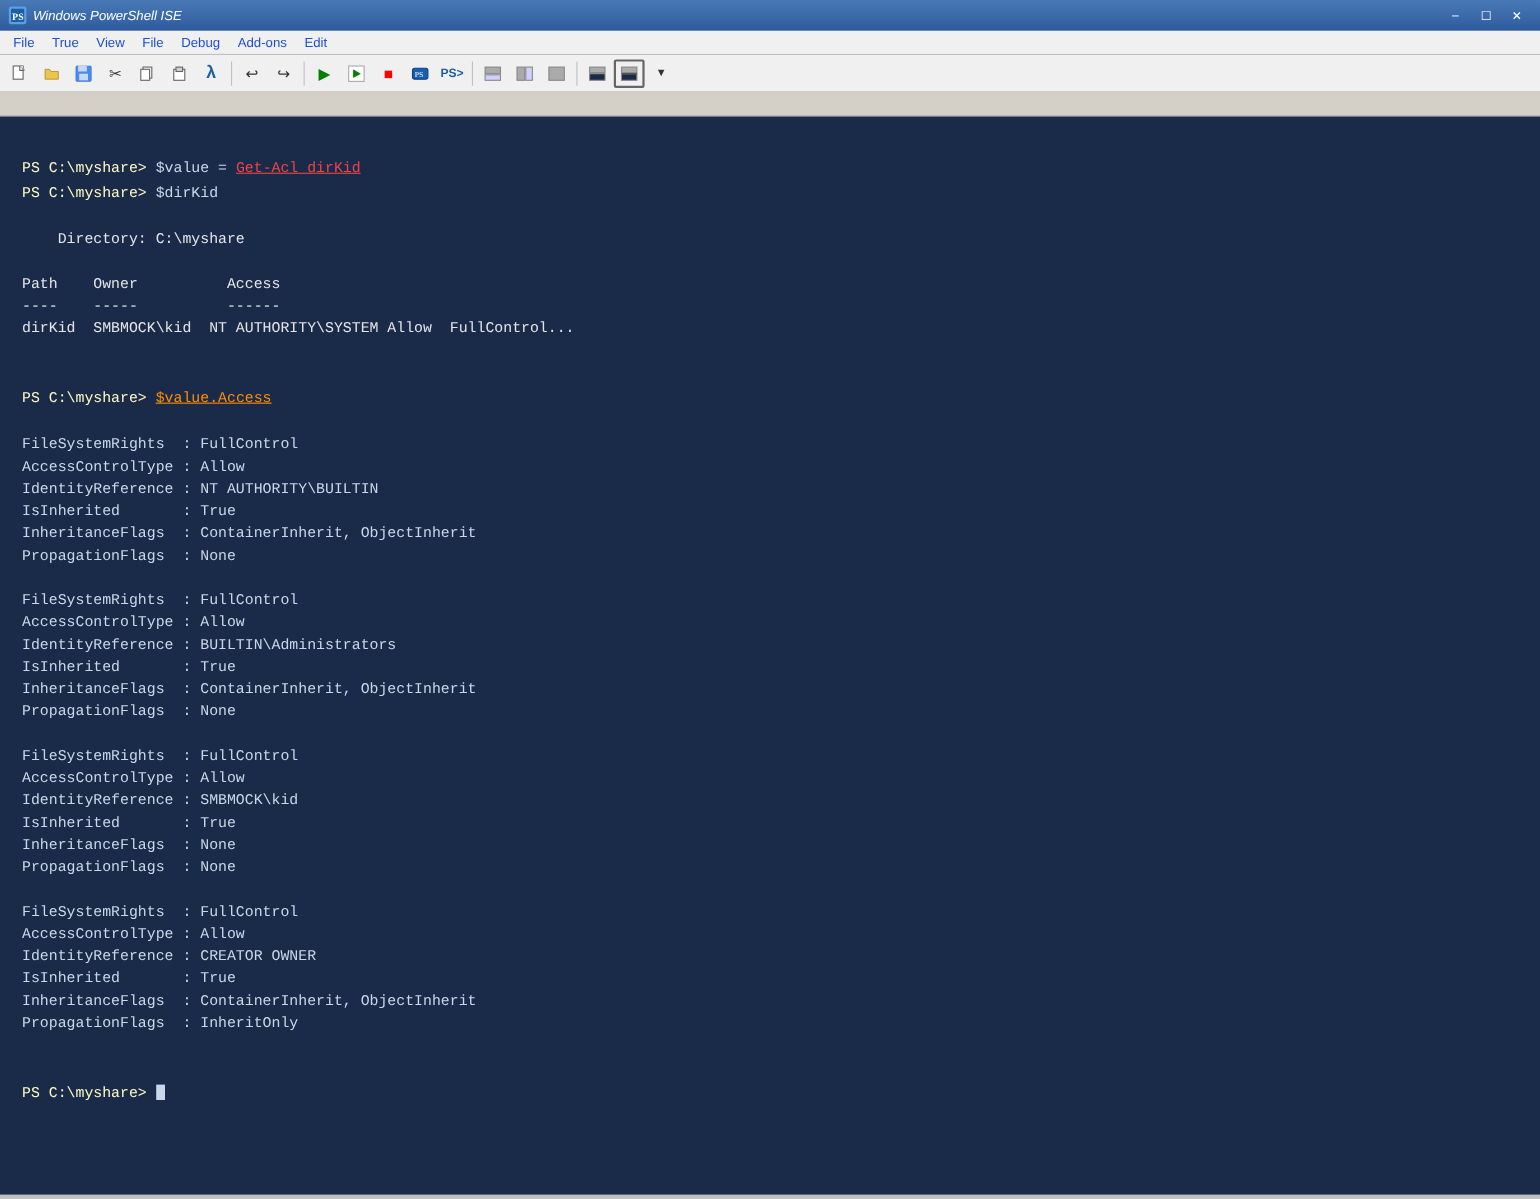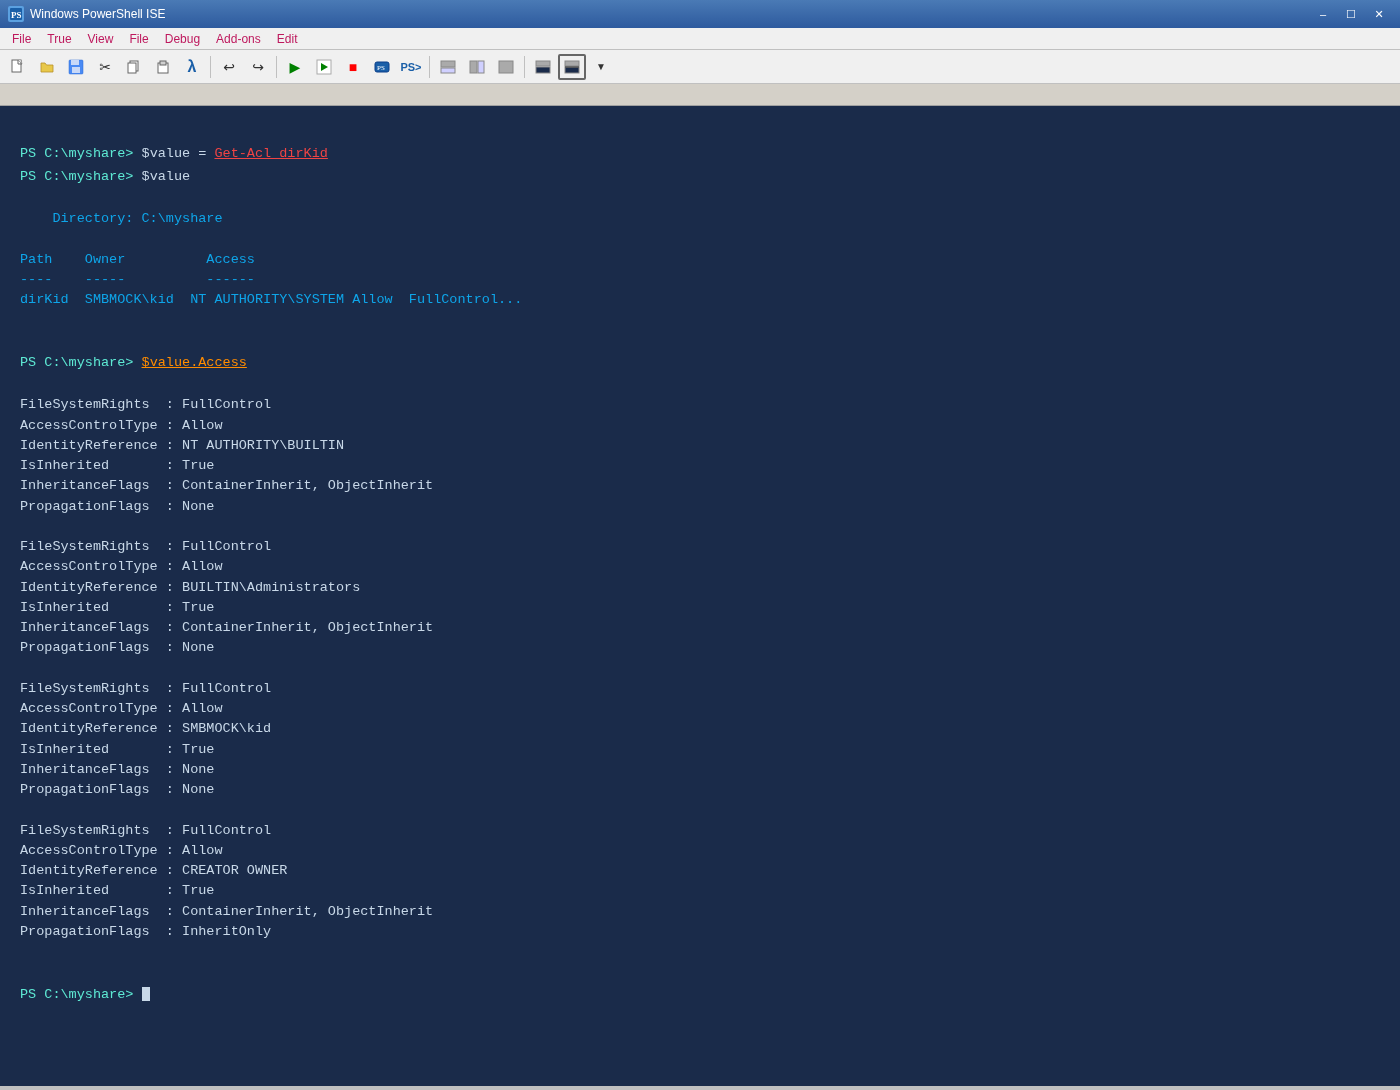--- a/index.html
+++ b/index.html
@@ -17,21 +17,21 @@
       user-select: none;
     }
     .title-bar-icon {
       width: 16px; height: 16px;
       background: #5ba0e0;
       border-radius: 2px;
       display: flex; align-items: center; justify-content: center;
       font-size: 10px; color: white; font-weight: bold;
       flex-shrink: 0;
     }
-    .title-bar-text { font-size: 12px; font-weight: normal; }
+    .title-bar-text { font-size: 12px; font-weight: normal; font-style: italic; }
     .title-bar-controls { margin-left: auto; display: flex; gap: 2px; }
     .title-btn {
       width: 26px; height: 20px;
       background: transparent;
       border: none; cursor: pointer;
       color: white; font-size: 11px;
       display: flex; align-items: center; justify-content: center;
     }
 
     
@@ -39,21 +39,21 @@
       background: #f0f0f0;
       border-bottom: 1px solid #c0c0c0;
       height: 22px;
       display: flex;
       align-items: center;
       padding: 0 4px;
     }
     .menu-item {
       padding: 2px 8px;
       font-size: 12px;
-      color: #be185d;
+      color: #1d4ed8;
       cursor: pointer;
       height: 100%;
       display: flex; align-items: center;
     }
 
     
     .toolbar {
       background: #f0f0f0;
       border-bottom: 1px solid #c0c0c0;
       height: 34px;
@@ -90,24 +90,24 @@
       background: #1a2b4a;
       color: #c8d8e8;
       font-family: 'Courier New', Consolas, monospace;
       font-size: 13.5px;
       padding: 16px 20px;
       min-height: 980px;
       line-height: 1.5;
     }
 
     .cmd-line { color: #c8d8e8; margin: 2px 0; }
-    .cmd-line .prompt { color: #5eead4; }
+    .cmd-line .prompt { color: #fef9c3; }
     .cmd-line .command { color: #c8d8e8; }
 
-    .output-line { color: #0ea5e9; margin: 0; }
+    .output-line { color: #e5e5e5; margin: 0; }
     .blank-line { height: 1.5em; }
     .prop-line { color: #c8d8e8; }
 
     .cursor { 
       display: inline-block;
       width: 8px; height: 14px;
       background: #c8d8e8;
       vertical-align: middle;
       animation: blink 1s step-end infinite;
     }
@@ -257,21 +257,21 @@
 
 <div class="console-pane">
 
   <div class="blank-line"></div>
 
   <div class="cmd-line">
     <span class="prompt">PS C:\myshare&gt; </span><span class="command">$value = <span style="text-decoration:underline; color:#ef4444;">Get-Acl dirKid</span></span>
   </div>
 
   <div class="cmd-line">
-    <span class="prompt">PS C:\myshare&gt; </span><span class="command">$value</span>
+    <span class="prompt">PS C:\myshare&gt; </span><span class="command">$dirKid</span>
   </div>
 
   <div class="blank-line"></div>
 
   <div class="output-line">&nbsp;&nbsp;&nbsp;&nbsp;Directory: C:\myshare</div>
 
   <div class="blank-line"></div>
 
   <div class="output-line">Path&nbsp;&nbsp;&nbsp;&nbsp;Owner&nbsp;&nbsp;&nbsp;&nbsp;&nbsp;&nbsp;&nbsp;&nbsp;&nbsp;&nbsp;Access</div>
   <div class="output-line">----&nbsp;&nbsp;&nbsp;&nbsp;-----&nbsp;&nbsp;&nbsp;&nbsp;&nbsp;&nbsp;&nbsp;&nbsp;&nbsp;&nbsp;------</div>

